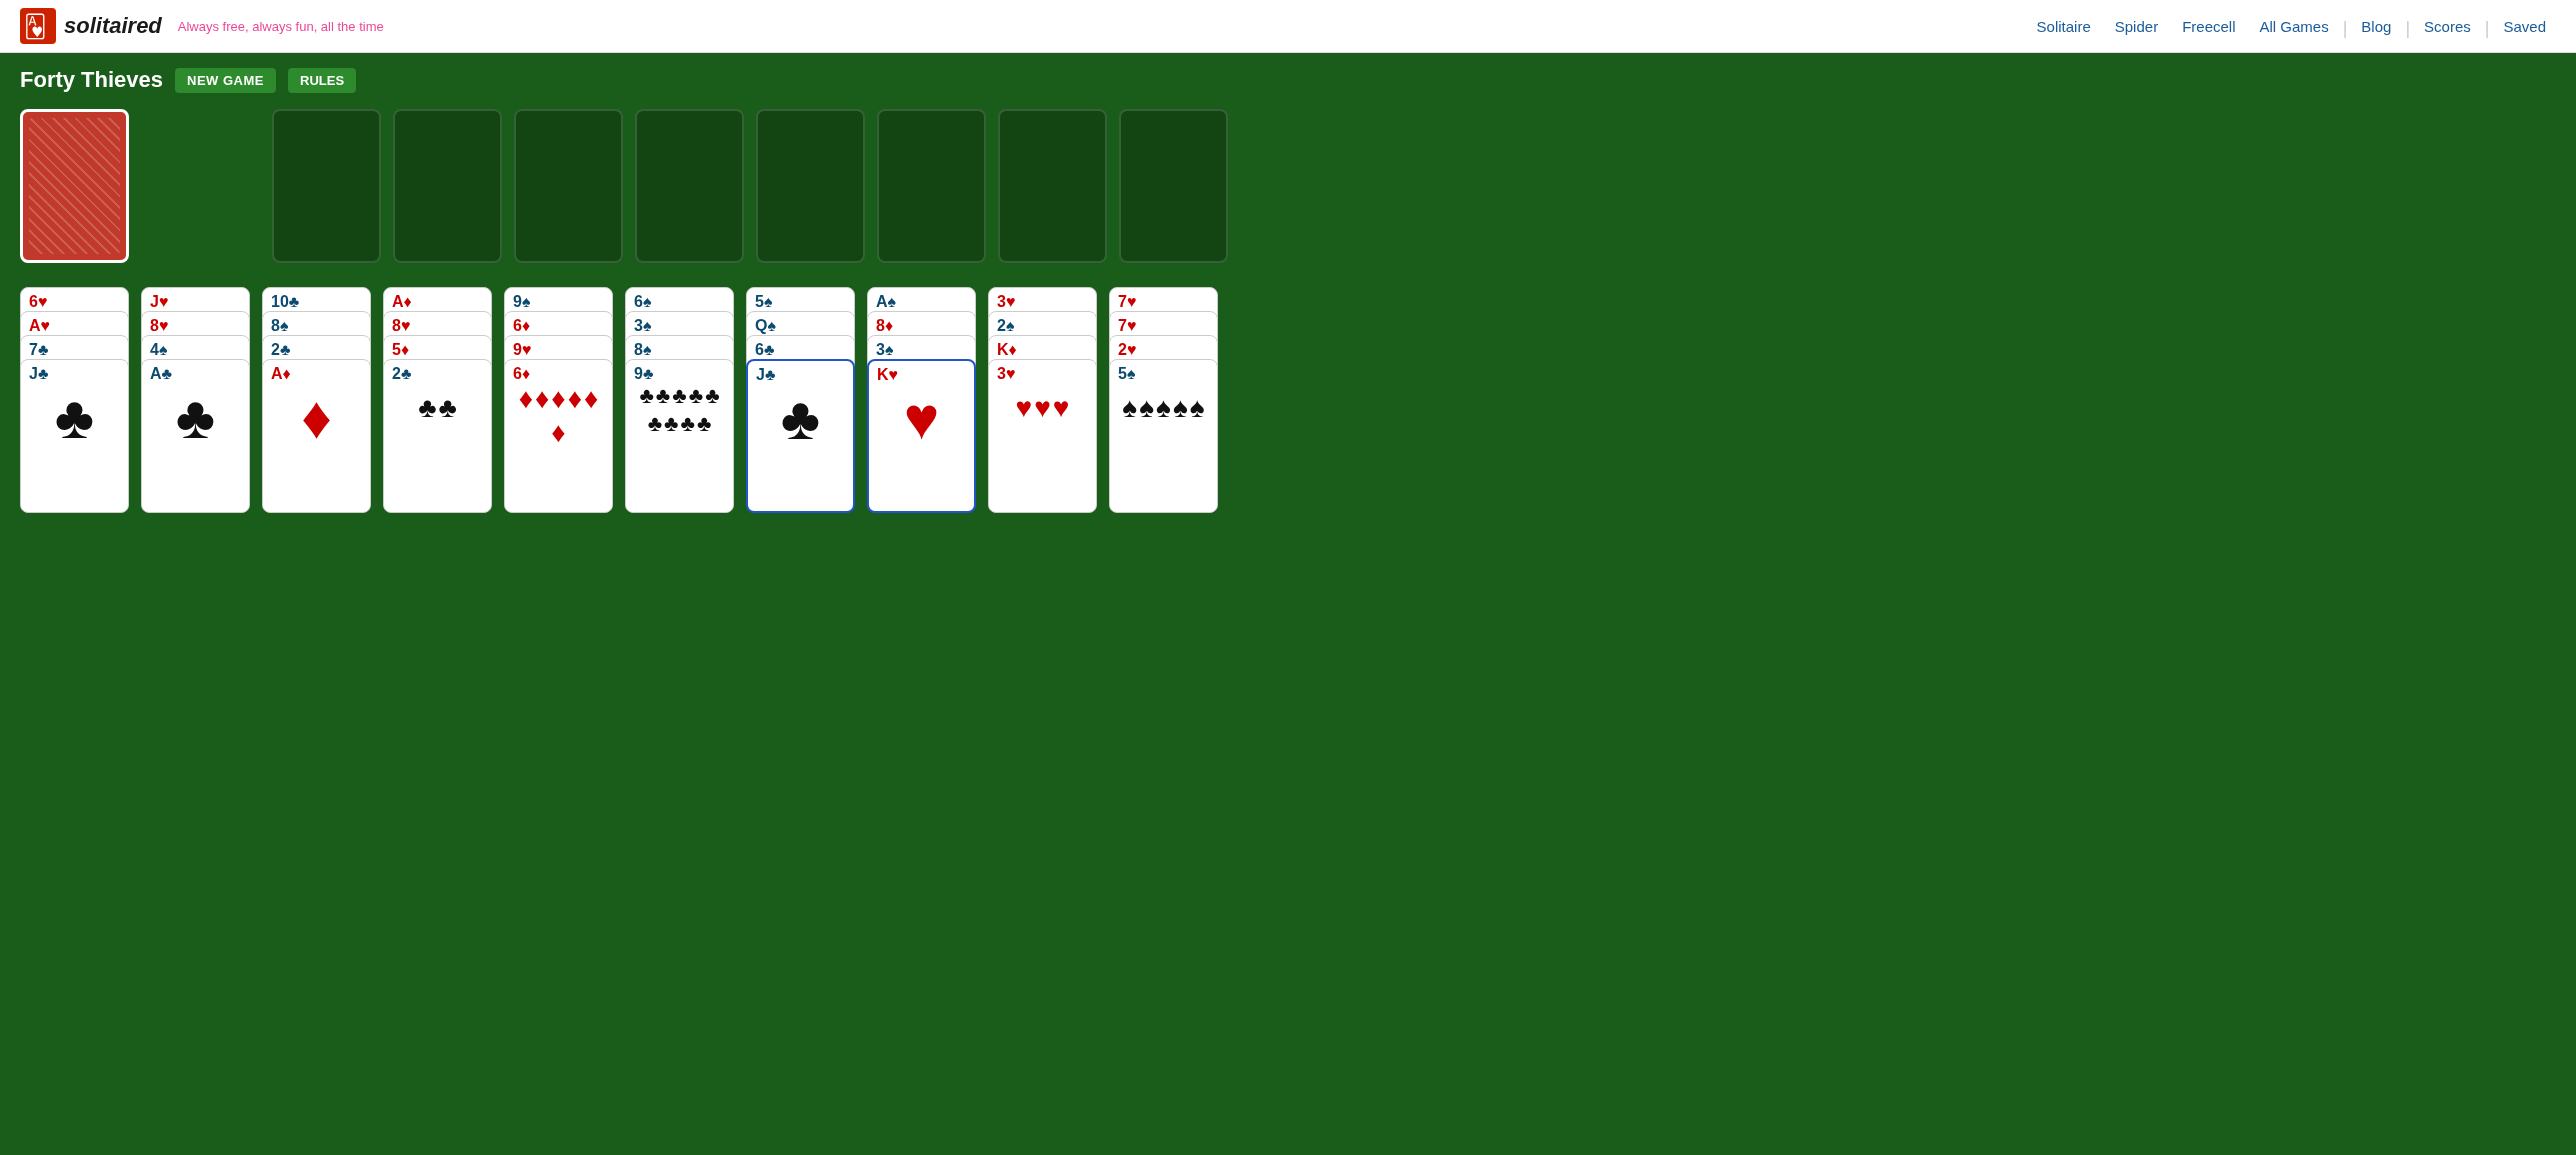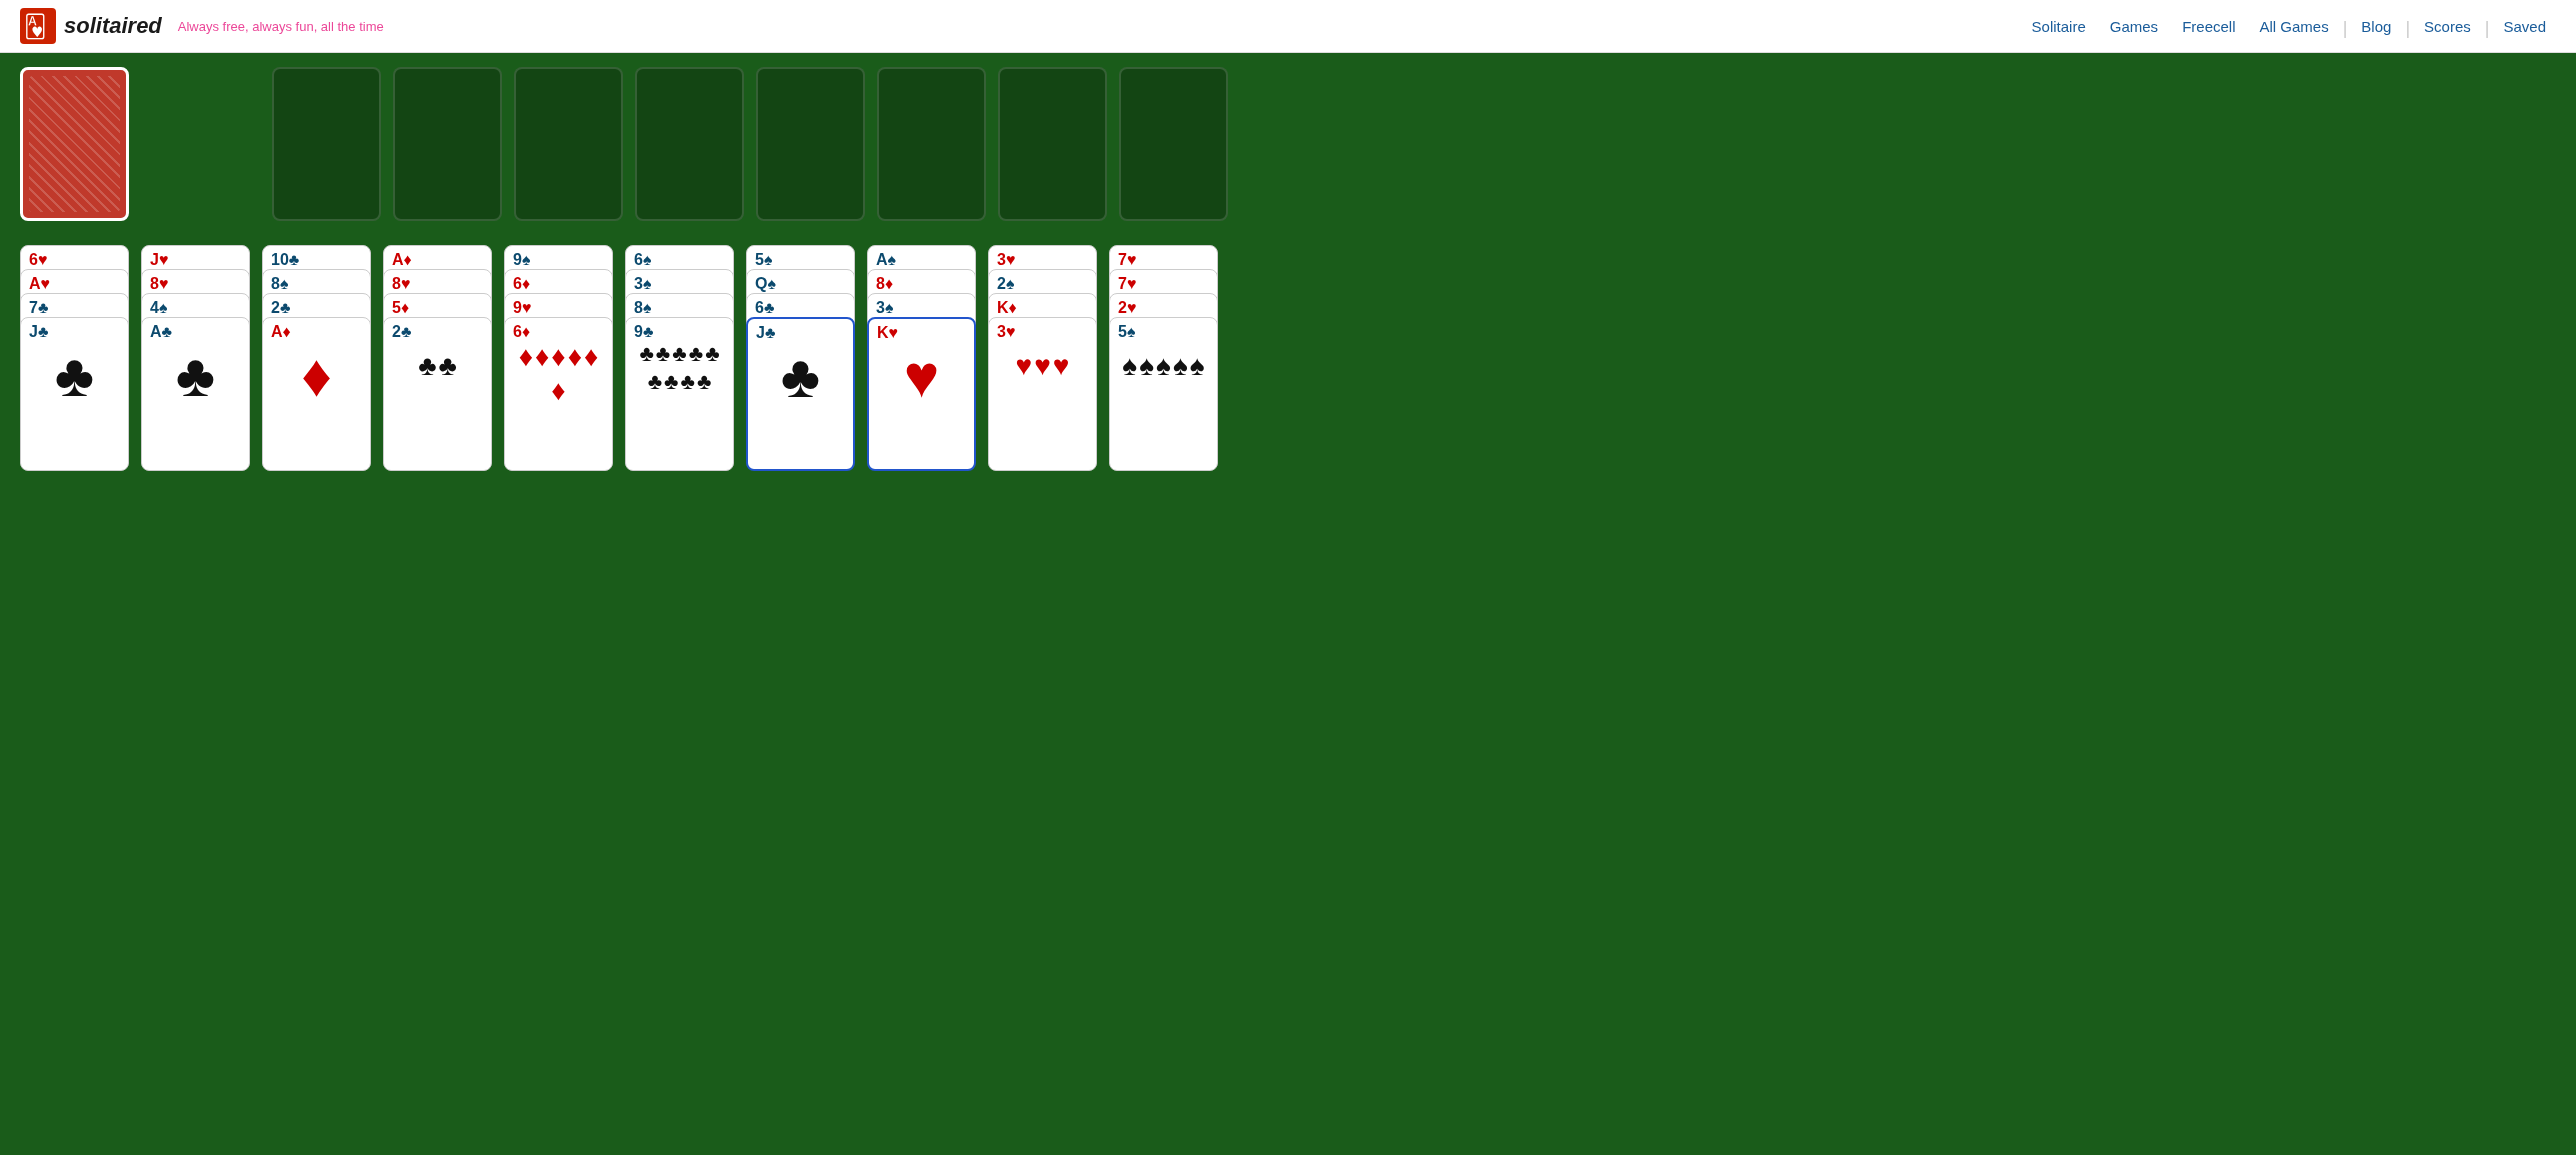--- a/index.html
+++ b/index.html
@@ -193,34 +193,39 @@
   <div class="logo">
     <svg class="logo-icon" viewBox="0 0 36 36">
       <rect width="36" height="36" rx="4" fill="#cc2200"></rect>
       <text x="4" y="26" font-size="22" fill="white">🂱</text>
     </svg>
     <span class="logo-text">solitaired</span>
   </div>
   <span class="tagline">Always free, always fun, all the time</span>
   <nav class="nav">
     <a class="nav-link">Solitaire</a>
-    <a class="nav-link">Games</a>
+    <a class="nav-link">Spider</a>
     <a class="nav-link">Freecell</a>
     <a class="nav-link">All Games</a>
     <span class="nav-divider">|</span>
     <a class="nav-link">Blog</a>
     <span class="nav-divider">|</span>
     <a class="nav-link">Scores</a>
     <span class="nav-divider">|</span>
     <a class="nav-link">Saved</a>
   </nav>
 </div>
 
 <div class="game-area">
 
+  <div class="title-bar">
+    <span class="game-title">Forty Thieves</span>
+    <button class="btn-new-game">NEW GAME</button>
+    <button class="btn-rules">RULES</button>
+  </div>
 
   <div class="top-row">
 
     <div class="stock-card"></div>
 
     <div class="gap"></div>
 
     <div class="card-slot"></div>
     <div class="card-slot"></div>
     <div class="card-slot"></div>

